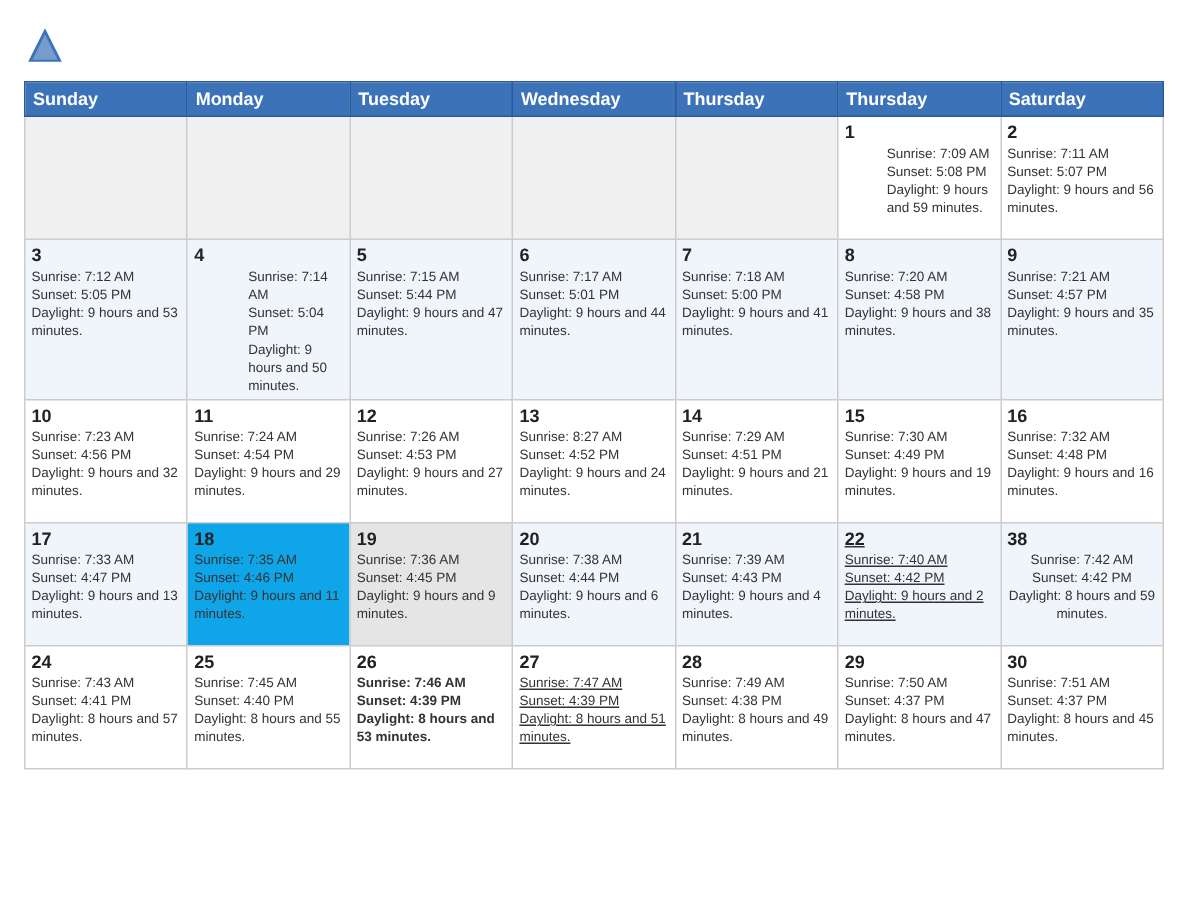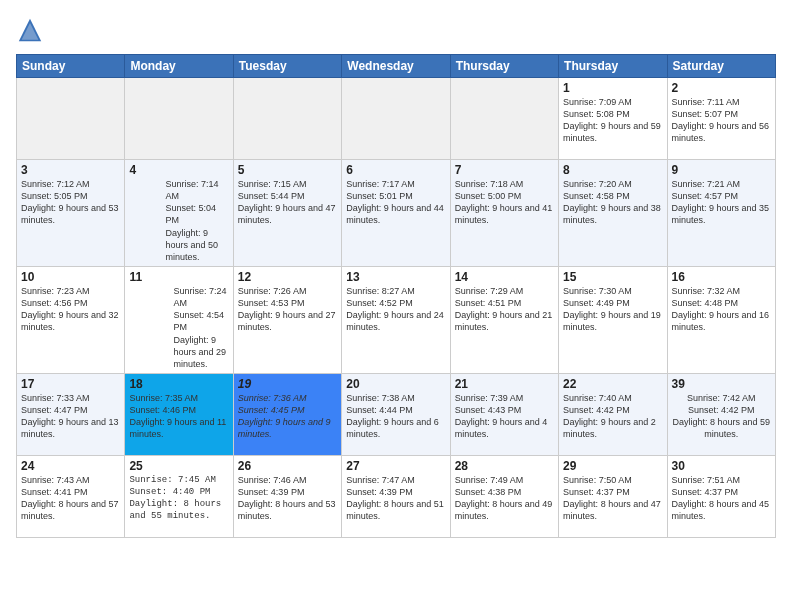--- a/index.html
+++ b/index.html
@@ -131,21 +131,21 @@
     </thead>
     <tbody id="calendar-body">
     <tr>
           <td class="empty"></td>
           <td class="empty"></td>
           <td class="empty"></td>
           <td class="empty"></td>
           <td class="empty"></td>
           <td>
             <span class="day-num">1</span>
-            <div class="day-info" style="white-space: pre-line;">Sunrise: 7:09 AM
+            <div class="day-info" style="white-space: pre-line; margin-left: 28px;">Sunrise: 7:09 AM
 Sunset: 5:08 PM
 Daylight: 9 hours and 59 minutes.</div>
           </td>
           <td>
             <span class="day-num">2</span>
             <div class="day-info" style="white-space: pre-line;">Sunrise: 7:11 AM
 Sunset: 5:07 PM
 Daylight: 9 hours and 56 minutes.</div>
           </td>
         </tr>
@@ -195,21 +195,21 @@
         </tr>
         <tr>
           <td>
             <span class="day-num">10</span>
             <div class="day-info" style="white-space: pre-line;">Sunrise: 7:23 AM
 Sunset: 4:56 PM
 Daylight: 9 hours and 32 minutes.</div>
           </td>
           <td>
             <span class="day-num">11</span>
-            <div class="day-info" style="white-space: pre-line; margin-left: 44px;">Sunrise: 7:24 AM
+            <div class="day-info" style="white-space: pre-line;">Sunrise: 7:24 AM
 Sunset: 4:54 PM
 Daylight: 9 hours and 29 minutes.</div>
           </td>
           <td>
             <span class="day-num">12</span>
             <div class="day-info" style="white-space: pre-line;">Sunrise: 7:26 AM
 Sunset: 4:53 PM
 Daylight: 9 hours and 27 minutes.</div>
           </td>
           <td>
@@ -243,73 +243,73 @@
             <div class="day-info" style="white-space: pre-line;">Sunrise: 7:33 AM
 Sunset: 4:47 PM
 Daylight: 9 hours and 13 minutes.</div>
           </td>
           <td style="background: #0ea5e9;">
             <span class="day-num">18</span>
             <div class="day-info" style="white-space: pre-line;">Sunrise: 7:35 AM
 Sunset: 4:46 PM
 Daylight: 9 hours and 11 minutes.</div>
           </td>
-          <td style="background: #3b82f6; font-style: italic;">
+          <td style="background: #e5e5e5;">
             <span class="day-num">19</span>
             <div class="day-info" style="white-space: pre-line;">Sunrise: 7:36 AM
 Sunset: 4:45 PM
 Daylight: 9 hours and 9 minutes.</div>
           </td>
           <td style="background: rgb(240, 244, 251);">
             <span class="day-num">20</span>
             <div class="day-info" style="white-space: pre-line;">Sunrise: 7:38 AM
 Sunset: 4:44 PM
 Daylight: 9 hours and 6 minutes.</div>
           </td>
           <td style="background: rgb(240, 244, 251);">
             <span class="day-num">21</span>
             <div class="day-info" style="white-space: pre-line;">Sunrise: 7:39 AM
 Sunset: 4:43 PM
 Daylight: 9 hours and 4 minutes.</div>
           </td>
-          <td style="background: rgb(240, 244, 251);">
+          <td style="background: rgb(240, 244, 251); text-decoration: underline;">
             <span class="day-num">22</span>
             <div class="day-info" style="white-space: pre-line;">Sunrise: 7:40 AM
 Sunset: 4:42 PM
 Daylight: 9 hours and 2 minutes.</div>
           </td>
           <td style="background: rgb(240, 244, 251);">
-            <span class="day-num">39</span>
+            <span class="day-num">38</span>
             <div class="day-info" style="white-space: pre-line; text-align: center;">Sunrise: 7:42 AM
 Sunset: 4:42 PM
 Daylight: 8 hours and 59 minutes.</div>
           </td>
         </tr>
         <tr>
           <td>
             <span class="day-num">24</span>
             <div class="day-info" style="white-space: pre-line;">Sunrise: 7:43 AM
 Sunset: 4:41 PM
 Daylight: 8 hours and 57 minutes.</div>
           </td>
           <td>
             <span class="day-num">25</span>
-            <div class="day-info" style="white-space: pre-line; font-family: Liberation Mono, monospace;">Sunrise: 7:45 AM
+            <div class="day-info" style="white-space: pre-line;">Sunrise: 7:45 AM
 Sunset: 4:40 PM
 Daylight: 8 hours and 55 minutes.</div>
           </td>
           <td>
             <span class="day-num">26</span>
-            <div class="day-info" style="white-space: pre-line;">Sunrise: 7:46 AM
+            <div class="day-info" style="white-space: pre-line; font-weight: bold;">Sunrise: 7:46 AM
 Sunset: 4:39 PM
 Daylight: 8 hours and 53 minutes.</div>
           </td>
           <td>
             <span class="day-num">27</span>
-            <div class="day-info" style="white-space: pre-line;">Sunrise: 7:47 AM
+            <div class="day-info" style="white-space: pre-line; text-decoration: underline;">Sunrise: 7:47 AM
 Sunset: 4:39 PM
 Daylight: 8 hours and 51 minutes.</div>
           </td>
           <td>
             <span class="day-num">28</span>
             <div class="day-info" style="white-space: pre-line;">Sunrise: 7:49 AM
 Sunset: 4:38 PM
 Daylight: 8 hours and 49 minutes.</div>
           </td>
           <td>

